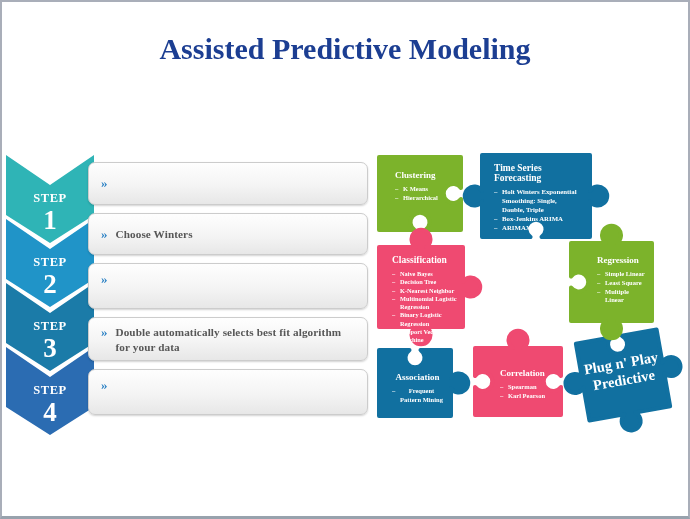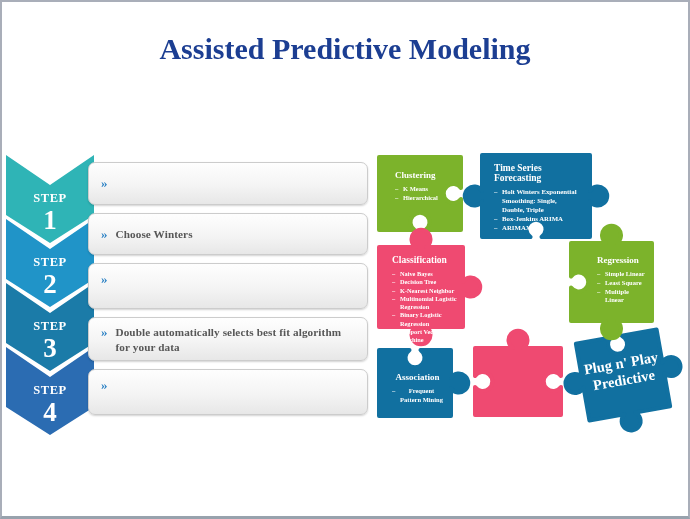--- a/index.html
+++ b/index.html
@@ -209,20 +209,27 @@
       <ul class="pz-items">
           <li>Frequent Pattern Mining</li>
         </ul>
     </div>
   </div>
 
   <div class="piece pc-correlation" style="left: 473px; top: 346px; width: 86px; height: 67px;">
     <svg width="86" height="67">
         <path fill="#ef4a71" d="M 0 0 L 37.5 0 A 9.5 9.5 0 1 1 48.5 0 L 86 0 L 86 28 A 9.5 9.5 0 1 0 86 39 L 86 67 L 0 67 L 0 39 A 9.5 9.5 0 1 0 0 28 Z" stroke="#ef4a71" stroke-width="4" stroke-linejoin="round"></path>
       </svg>
+    <div class="pz-content">
+      <div class="pz-title">Correlation</div>
+      <ul class="pz-items">
+          <li>Spearman</li>
+          <li>Karl Pearson</li>
+        </ul>
+    </div>
   </div>
 
   <div class="piece pc-badge" style="left: 580px; top: 334px; width: 82px; height: 78px; transform: rotate(-10deg); transform-origin: center center;">
     <svg width="82" height="78">
         <path fill="#1170a0" d="M 0 0 L 35.5 0 A 9.5 9.5 0 1 0 46.5 0 L 82 0 L 82 33.5 A 9.5 9.5 0 1 1 82 44.5 L 82 78 L 46.5 78 A 9.5 9.5 0 1 1 35.5 78 L 0 78 L 0 44.5 A 9.5 9.5 0 1 1 0 33.5 Z" stroke="#1170a0" stroke-width="4" stroke-linejoin="round"></path>
       </svg>
     <div class="badge-text">
       <div>Plug n' Play</div>
       <div>Predictive</div>
     </div>

